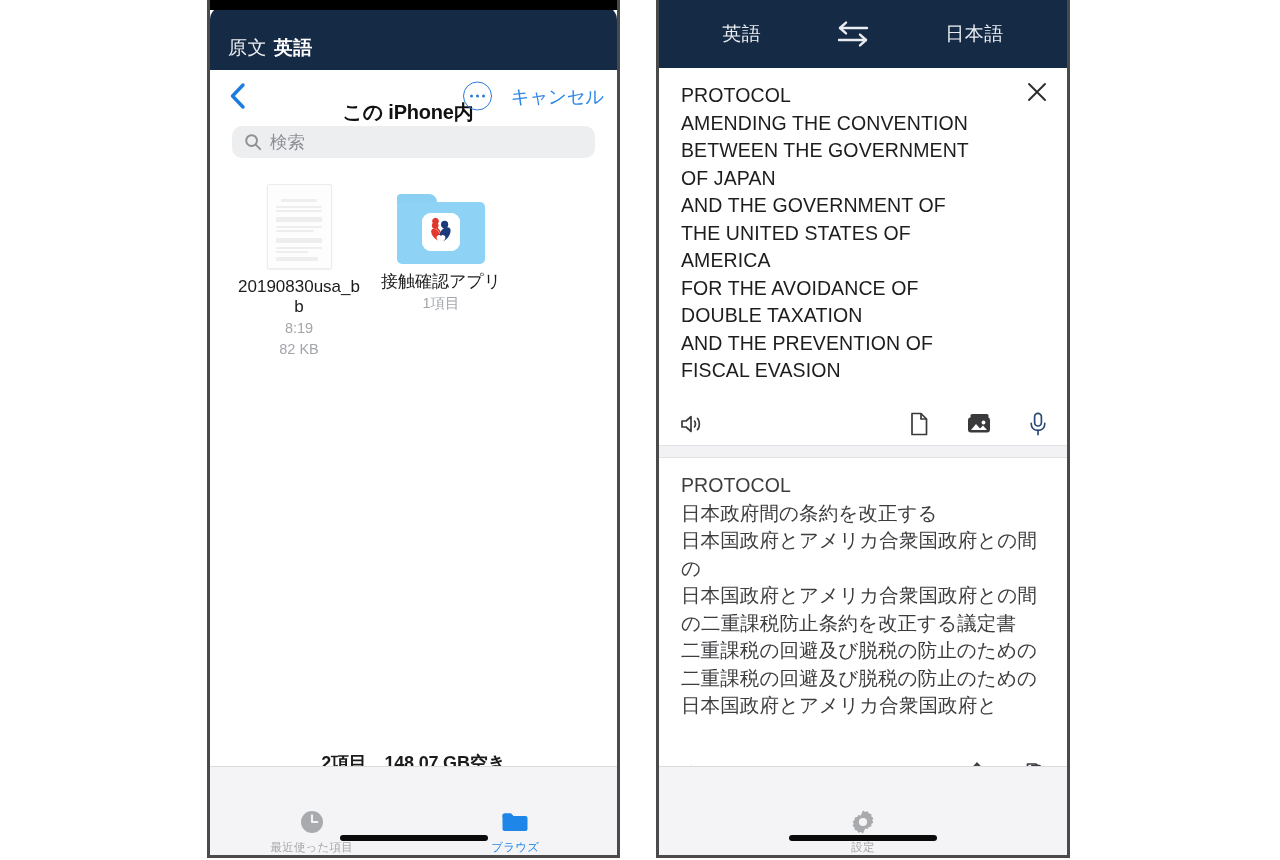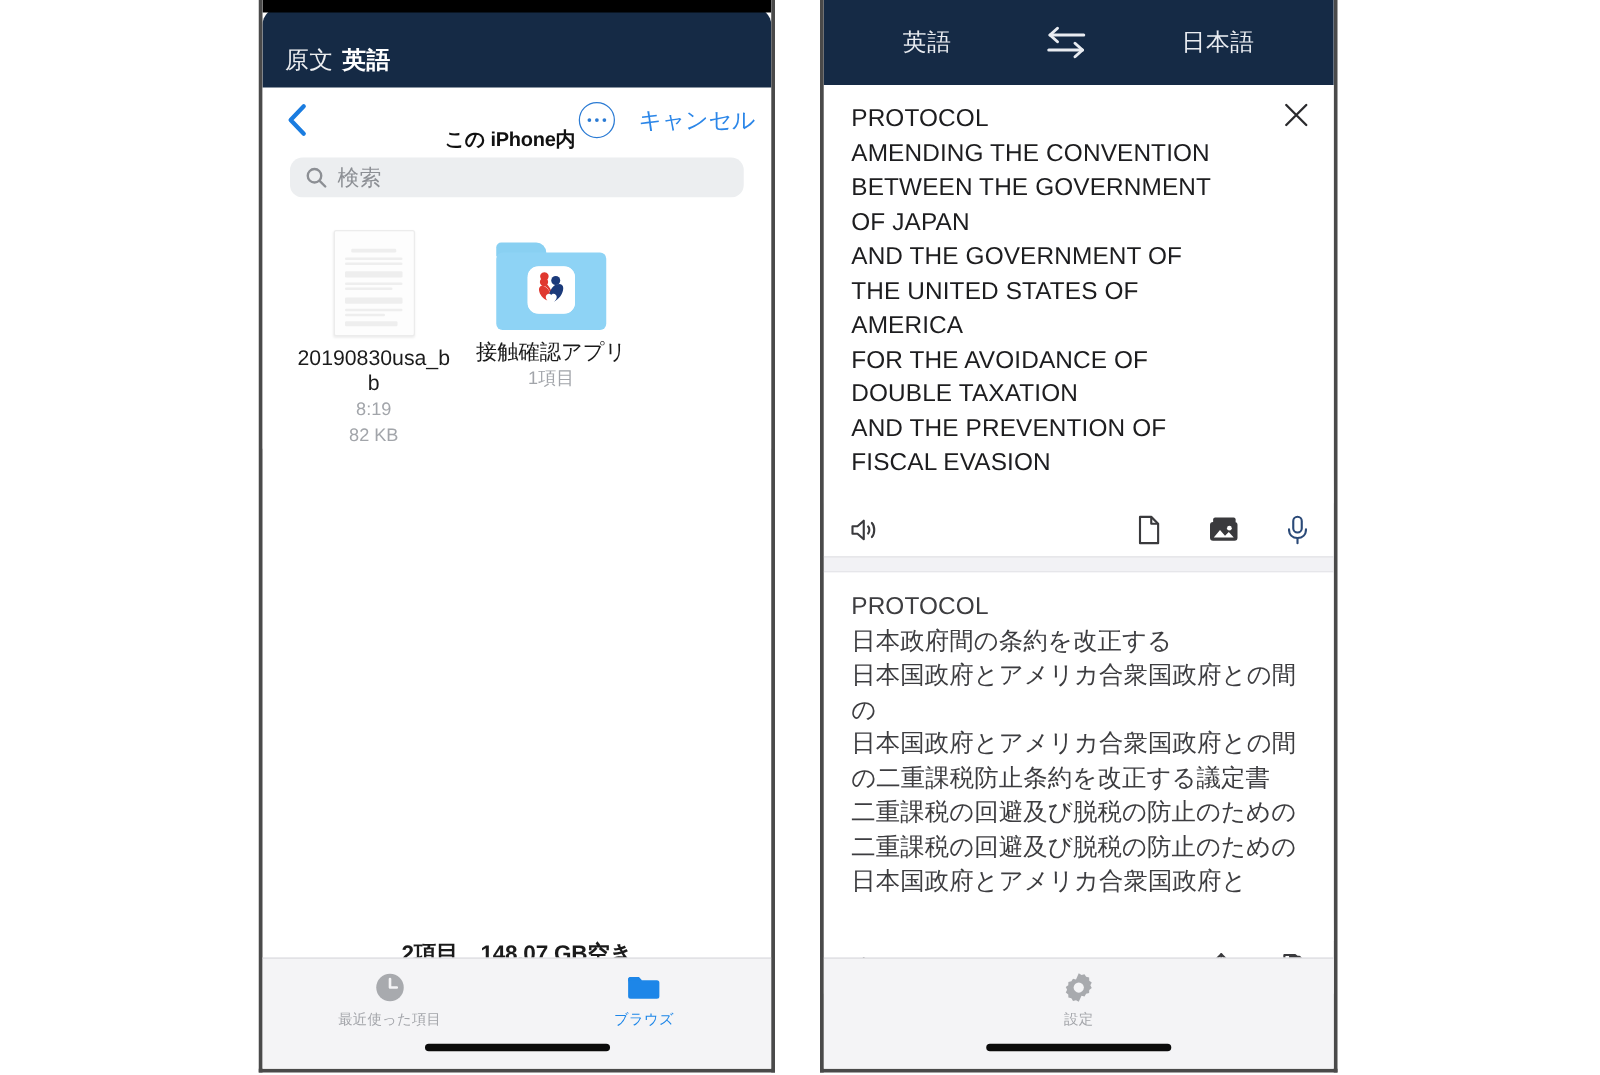--- a/index.html
+++ b/index.html
@@ -72,21 +72,21 @@
     transform: translateY(-50%);
     width: 22px; height: 30px;
     display: flex; align-items: center; justify-content: center;
     cursor: pointer;
   }
   .l-back svg { display: block; }
   .l-navtitle {
     position: absolute;
     left: 0; right: 11px;
     text-align: center;
-    font-size: 16px;
+    font-size: 20px;
     font-weight: 700;
     color: #111;
     letter-spacing: -0.2px;
     pointer-events: none;
     margin-top: 32px;
   }
   .l-ellipsis {
     position: absolute;
     left: 253px;
     top: 50%;
@@ -220,20 +220,21 @@
     border-top: 1px solid #dcdce0;
     display: flex;
   }
   .tab {
     flex: 1;
     padding-top: 8px;
     display: flex;
     flex-direction: column;
     align-items: center;
     cursor: pointer;
+    justify-content: flex-end;
   }
   .tab-label {
     margin-top: 3px;
     font-size: 11.5px;
     letter-spacing: .2px;
   }
   .tab-inactive .tab-label { color: #a3a5aa; }
   .tab-active-blue .tab-label { color: #1d86e8; }
   .tab-active-navy .tab-label { color: #1e5f9e; }
   .tab-icon { width: 30px; height: 30px; display:block; }

